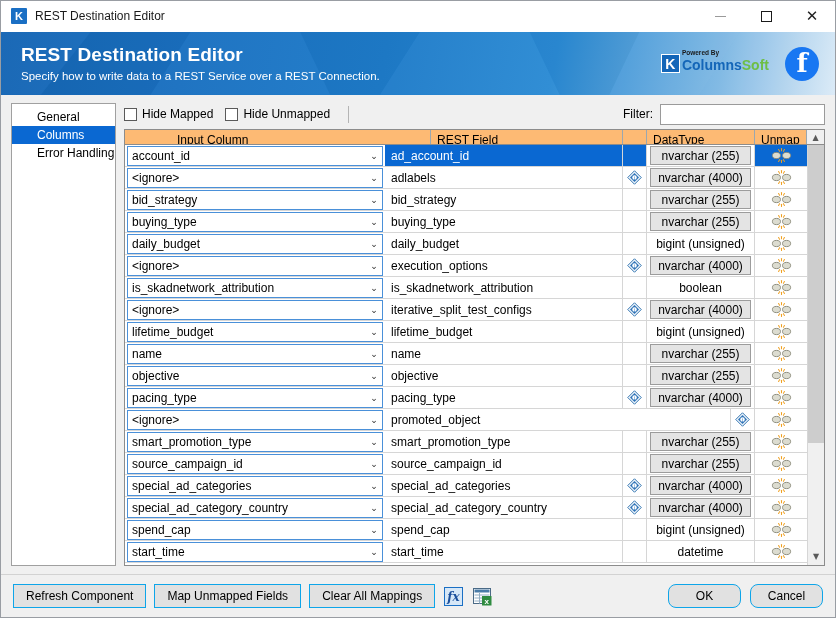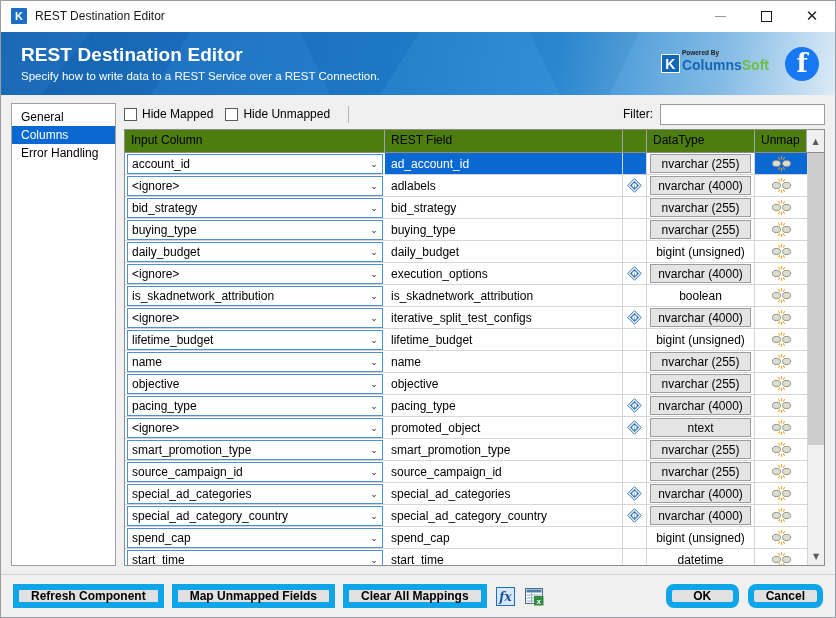--- a/index.html
+++ b/index.html
@@ -122,21 +122,21 @@
   }
   .sidebar {
     width: 105px;
     flex: 0 0 105px;
     background: #ffffff;
     border: 1px solid #a0a0a0;
     padding: 4px 0 0 0;
     margin-bottom: 8px;
   }
   .side-item {
-    padding: 1px 3px 1px 9px;
+    padding: 1px 3px 1px 25px;
     font-size: 12px;
     color: #000;
     line-height: 16px;
     white-space: nowrap;
   }
   .side-item.selected { background: #0a68d2; color: #ffffff; }
 
   .right-pane {
     flex: 1 1 auto;
     display: flex;
@@ -181,24 +181,25 @@
     flex: 1 1 auto;
     border: 1px solid #8c8c8c;
     background: #ffffff;
     display: flex;
     flex-direction: column;
     min-height: 0;
     overflow: hidden;
   }
   .grid-head {
     display: flex;
-    height: 23px;
+    height: 15px;
     flex: 0 0 auto;
-    background: #4d7c0f;
+    background: #fdba74;
     border-bottom: 1px solid #8c8c8c;
+    padding-left: 46px;
   }
   .grid-head .hcell {
     font-size: 12px;
     color: #000;
     padding: 3px 0 0 6px;
     border-right: 1px solid #9aa7b0;
     overflow: hidden;
     white-space: nowrap;
   }
   .grid-head .hcell:last-child { border-right: none; }
@@ -312,25 +313,25 @@
     display: flex;
     align-items: center;
     padding: 0 12px;
     gap: 8px;
   }
   .btn {
     height: 24px;
     min-width: 84px;
     padding: 0 12px;
     background: #e1e1e1;
-    border: 6px solid #0ea5e9;
+    border: 1px solid #0ea5e9;
     font-family: "Liberation Sans", sans-serif;
     font-size: 12px;
     color: #000;
-    display: flex; align-items: center; justify-content: center; font-weight: bold;
+    display: flex; align-items: center; justify-content: center;
   }
   .icon-btn {
     width: 21px; height: 21px;
     border: 1px solid transparent;
     display:flex; align-items:center; justify-content:center;
     background: transparent;
   }
   .fx-ico { width: 19px; height: 19px; display:block; }
   .xls-ico { width: 19px; height: 19px; display:block; }
   .footer-right { margin-left: auto; display: flex; gap: 9px; }
@@ -806,23 +807,20 @@
                   </div>
                 </div>
                 <div class="cell cell-rest c-rest">promoted_object</div>
                 <div class="cell cell-flag c-flag">
                   <svg class="diamond-ico" viewBox="0 0 16 16">
                     <polygon points="8,0.8 15.2,8 8,15.2 0.8,8" fill="#eef4fa" stroke="#2a6fae"></polygon>
                     <polygon points="8,3.2 12.8,8 8,12.8 3.2,8" fill="#2f74b8"></polygon>
                     <circle cx="8" cy="8" r="2.4" fill="#ffffff"></circle>
                     <text x="8" y="10.6" font-family="Liberation Serif, serif" font-size="5.5" fill="#2f74b8" text-anchor="middle">i</text>
                   </svg>
-                </div>
-                <div class="cell cell-type c-type">
-                  <div class="type-btn">ntext</div>
                 </div>
                 <div class="cell cell-unmap c-unmap">
                   <svg class="unmap-ico" viewBox="0 0 22 16">
                     <g stroke="#8a8a7a" fill="#dcdcd0" stroke-width="1">
                       <ellipse cx="5.6" cy="8" rx="4.3" ry="3.3"></ellipse>
                       <ellipse cx="16.4" cy="8" rx="4.3" ry="3.3"></ellipse>
                     </g>
                     <g stroke="#f0a020" stroke-width="1.1" stroke-linecap="round">
                       <line x1="11" y1="3.0" x2="11" y2="0.6"></line>
                       <line x1="9.0" y1="3.6" x2="7.9" y2="1.6"></line>

